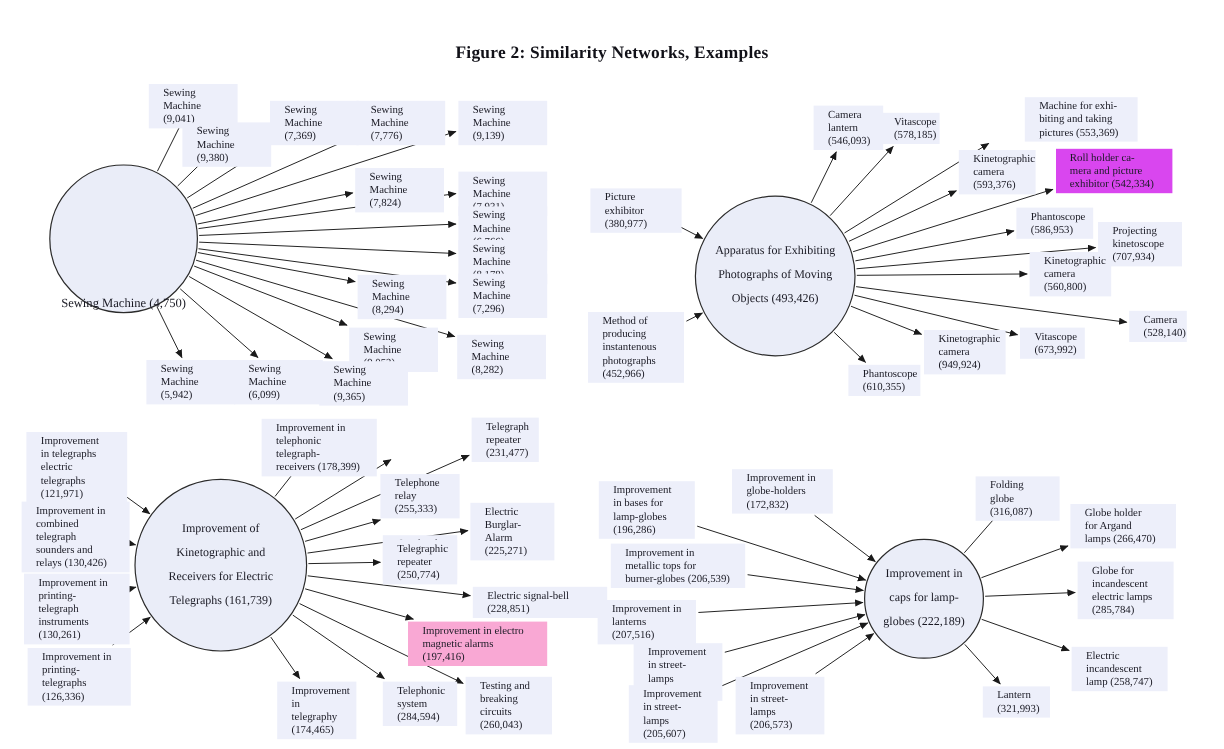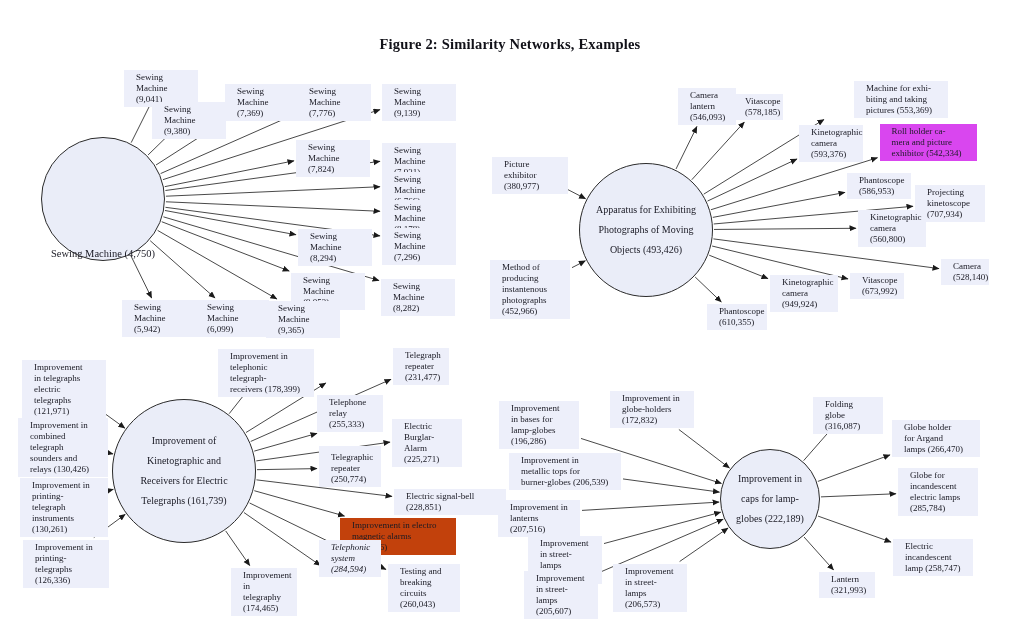--- a/index.html
+++ b/index.html
@@ -284,35 +284,35 @@
       <div class="sat-node" style="left: 394px; top: 489px; width: 112px; background: rgb(237, 239, 250); color: rgb(26, 26, 36);">
         <div>Electric signal-bell</div>
         <div>(228,851)</div>
       </div>
       <div class="sat-node" style="left: 20px; top: 478px; width: 88px; background: rgb(237, 239, 250); color: rgb(26, 26, 36);">
         <div>Improvement in</div>
         <div>printing-telegraph</div>
         <div>instruments</div>
         <div>(130,261)</div>
       </div>
-      <div class="sat-node" style="left: 340px; top: 518px; width: 116px; background: #c2410c; color: rgb(26, 26, 36);">
+      <div class="sat-node" style="left: 340px; top: 518px; width: 116px; background: #f9a8d4; color: rgb(26, 26, 36);">
         <div>Improvement in electro</div>
         <div>magnetic alarms (197,416)</div>
       </div>
       <div class="sat-node" style="left: 23px; top: 539.5px; width: 86px; background: rgb(237, 239, 250); color: rgb(26, 26, 36);">
         <div>Improvement in</div>
         <div>printing-telegraphs</div>
         <div>(126,336)</div>
       </div>
       <div class="sat-node" style="left: 231px; top: 567.5px; width: 66px; background: rgb(237, 239, 250); color: rgb(26, 26, 36);">
         <div>Improvement</div>
         <div>in telegraphy</div>
         <div>(174,465)</div>
       </div>
-      <div class="sat-node" style="left: 319px; top: 540px; width: 62px; background: rgb(237, 239, 250); color: rgb(26, 26, 36); font-style: italic;">
+      <div class="sat-node" style="left: 319px; top: 568px; width: 62px; background: rgb(237, 239, 250); color: rgb(26, 26, 36);">
         <div>Telephonic</div>
         <div>system</div>
         <div>(284,594)</div>
       </div>
       <div class="sat-node" style="left: 388px; top: 564px; width: 72px; background: rgb(237, 239, 250); color: rgb(26, 26, 36);">
         <div>Testing and</div>
         <div>breaking</div>
         <div>circuits</div>
         <div>(260,043)</div>
       </div>

